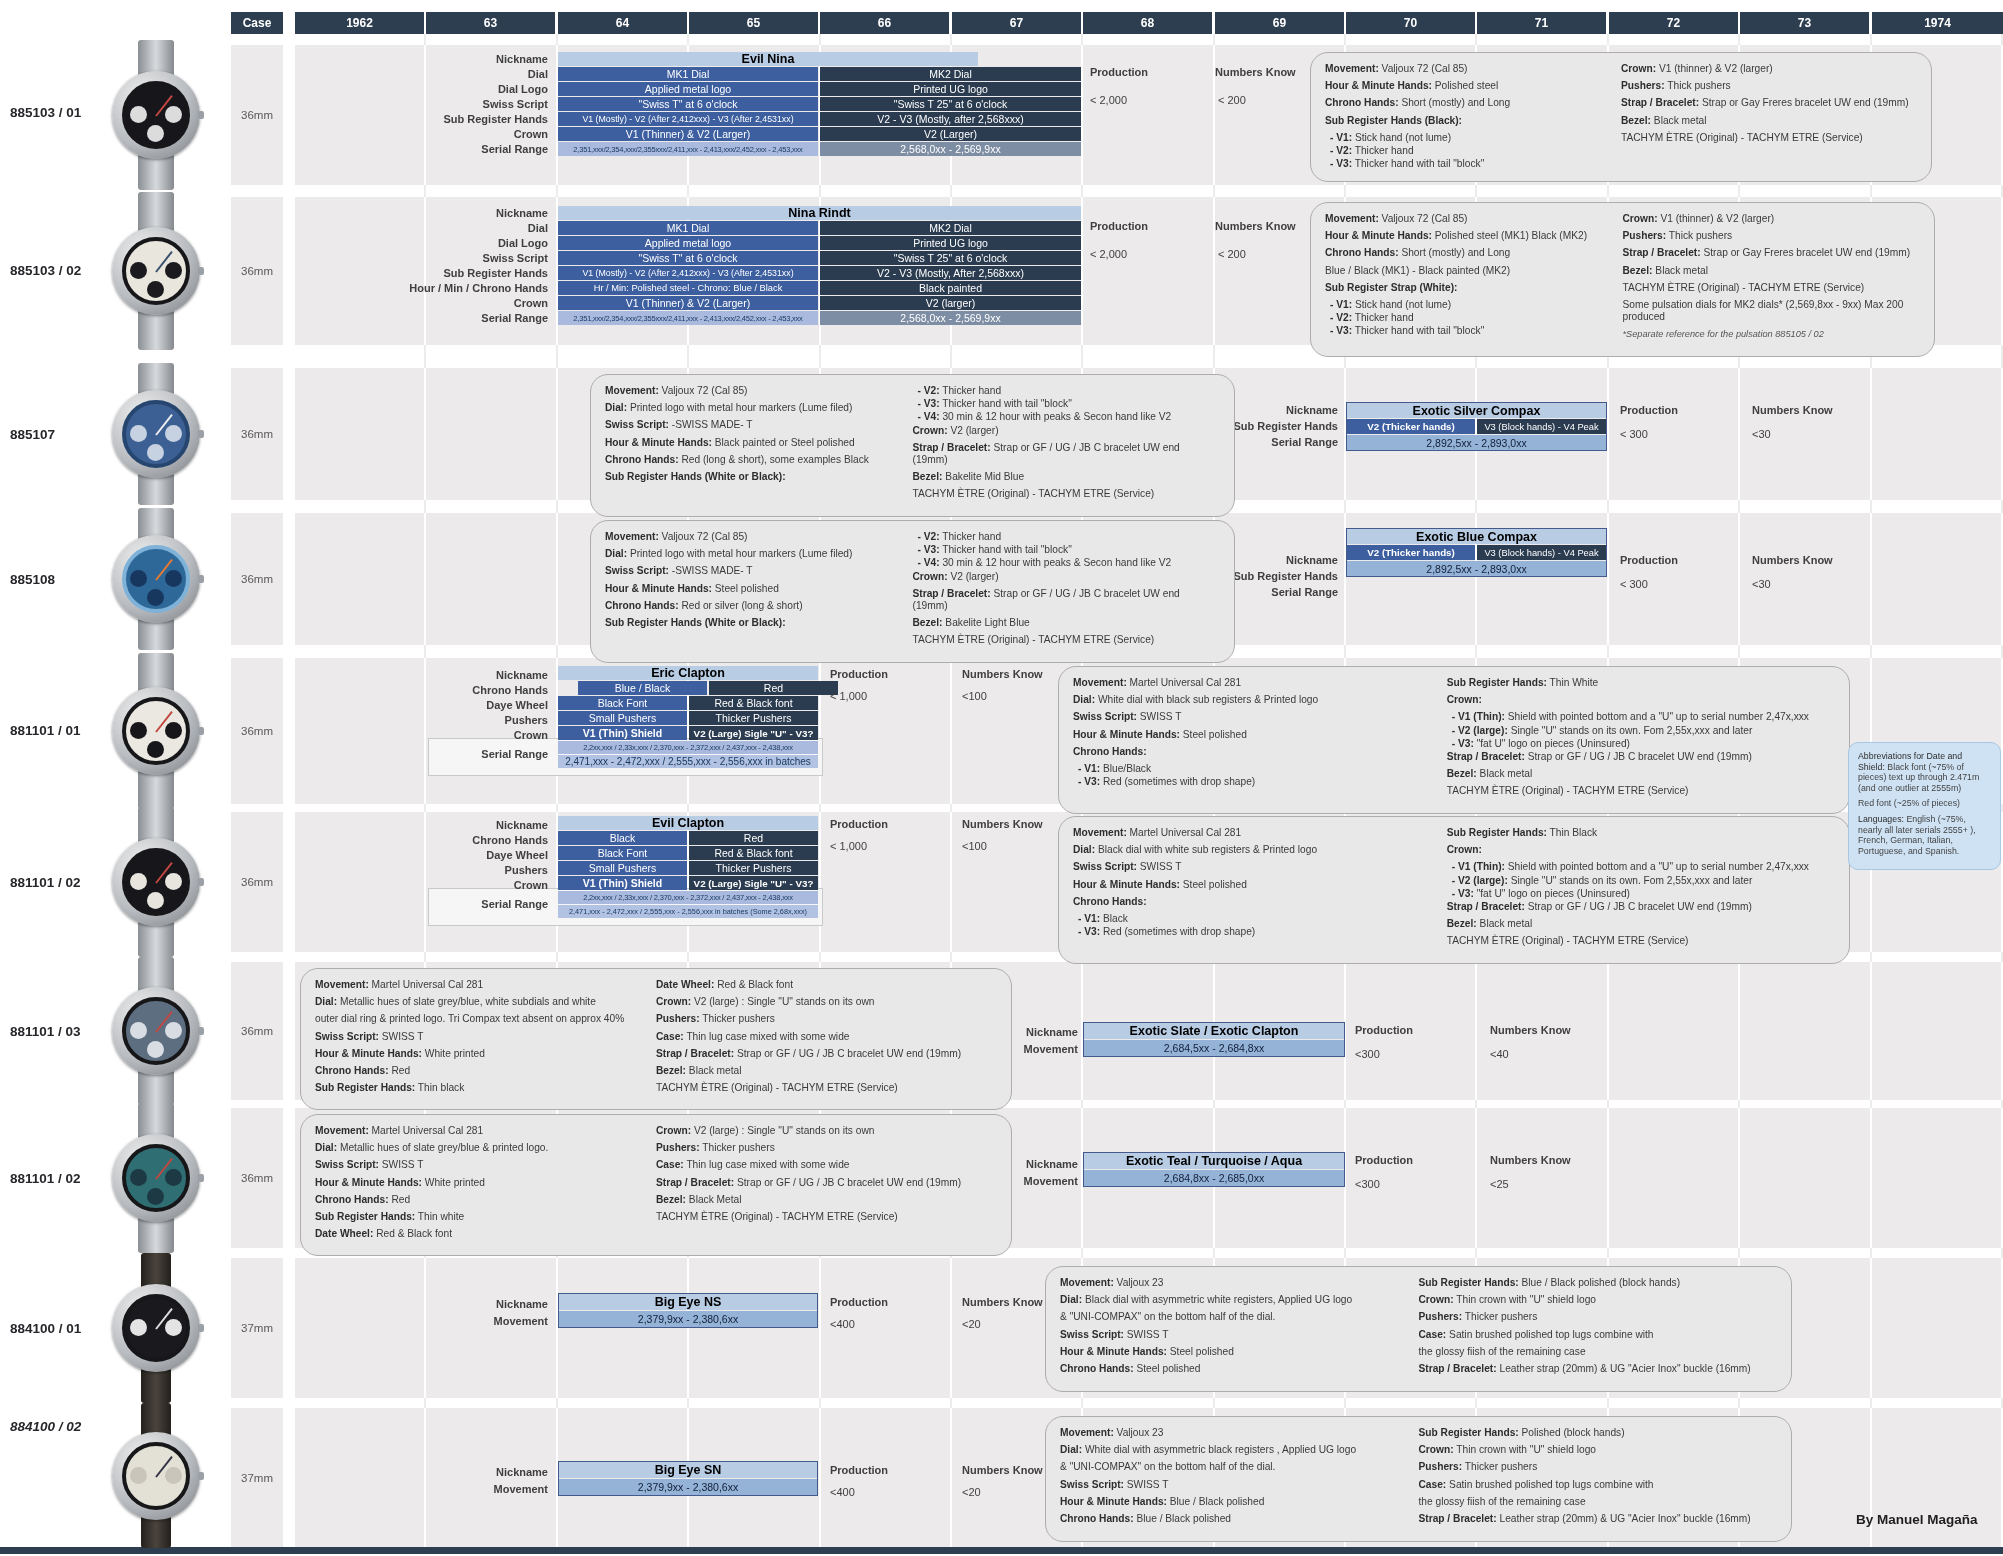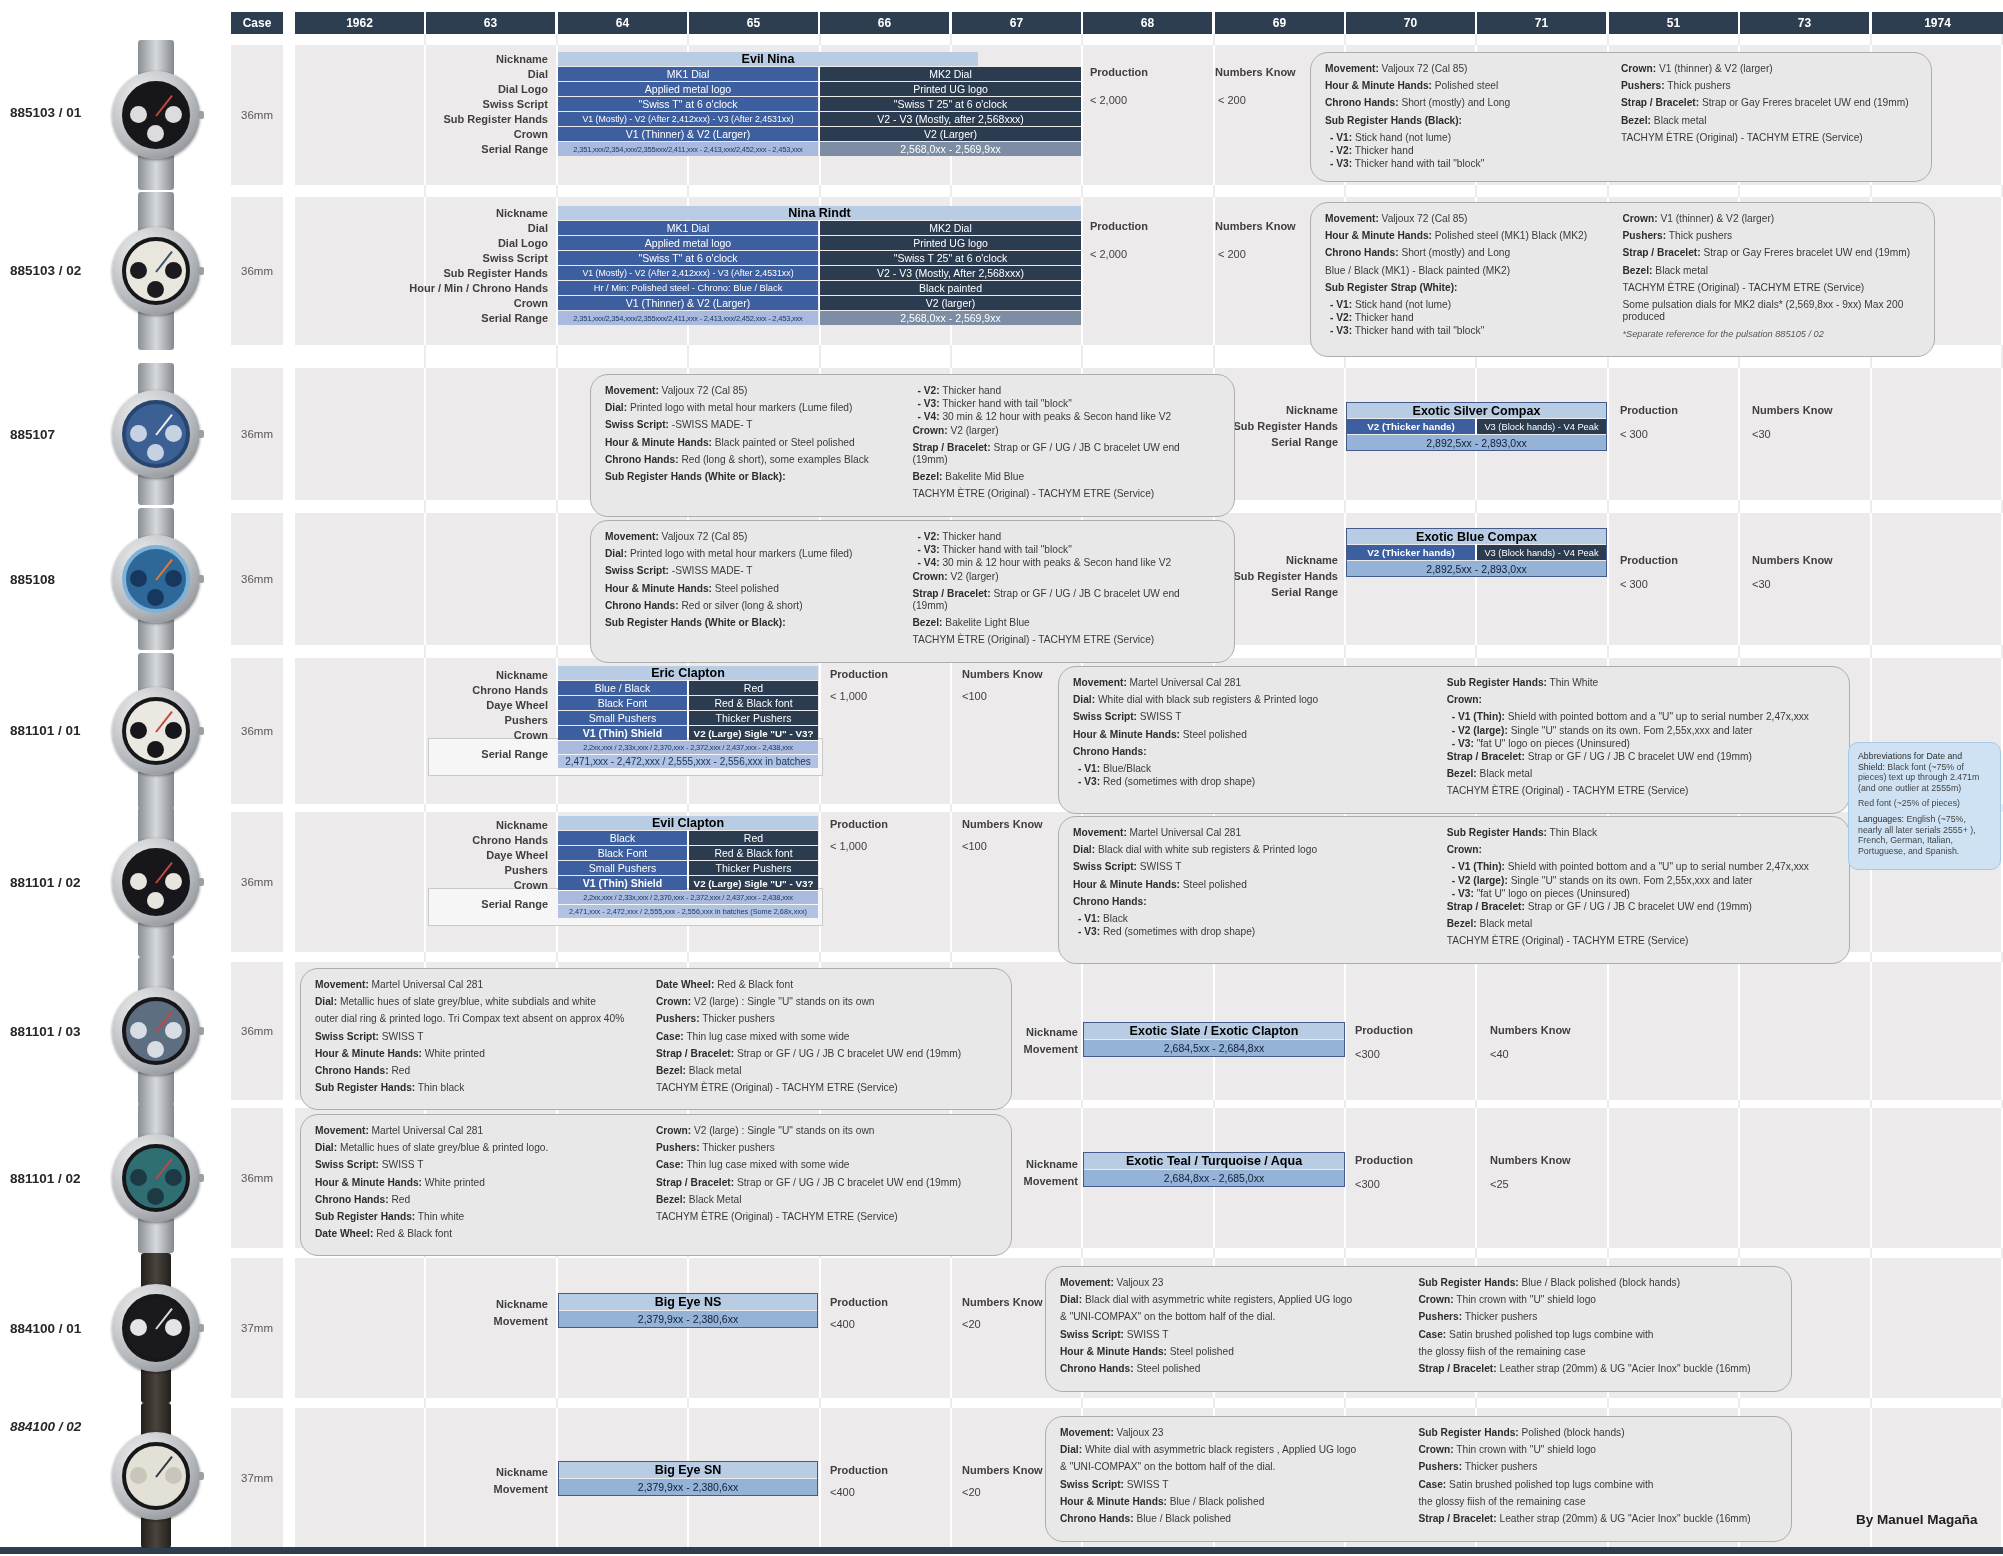--- a/index.html
+++ b/index.html
@@ -77,21 +77,21 @@
   <div class="hcell" style="left:295px;">1962</div>
   <div class="hcell" style="left:426px;">63</div>
   <div class="hcell" style="left:558px;">64</div>
   <div class="hcell" style="left:689px;">65</div>
   <div class="hcell" style="left:820px;">66</div>
   <div class="hcell" style="left:952px;">67</div>
   <div class="hcell" style="left:1083px;">68</div>
   <div class="hcell" style="left:1215px;">69</div>
   <div class="hcell" style="left:1346px;">70</div>
   <div class="hcell" style="left:1477px;">71</div>
-  <div class="hcell" style="left:1609px;">51</div>
+  <div class="hcell" style="left:1609px;">72</div>
   <div class="hcell" style="left:1740px;">73</div>
   <div class="hcell" style="left:1872px;width:131px;">1974</div>
 
   <div class="band" style="top:45px;height:140px;"></div>
   <div class="case-cell" style="top:45px;height:140px;">36mm</div>
   <div class="ref" style="top:105px;">885103 / 01</div>
   <div class="watch w1" style="left:98px;top:40px;height:150px;">
     <div class="strapp"></div>
     <div class="wcase">
         <div class="dial">
@@ -377,21 +377,21 @@
     <div>Pushers</div>
     <div>Crown</div>
   </div>
   <div class="sframe" style="left:428px;top:738px;width:393px;height:36px;"></div>
   <div class="plabel" style="left:250px;top:748px;width:298px;text-align:right;">Serial Range</div>
   <div class="tbl" style="left:558px;top:666px;">
     <div class="trow">
         <div class="cell chead h14" style="width:260px;">Eric Clapton</div>
       </div>
     <div class="trow">
-        <div class="cell cblue h14" style="width:129px;">Blue / Black</div>
+        <div class="cell cblue h14" style="width:129px;margin-left:20px;">Blue / Black</div>
         <div class="cell cdark h14" style="width:129px;">Red</div>
       </div>
     <div class="trow">
         <div class="cell cblue h14" style="width:129px;">Black Font</div>
         <div class="cell cdark h14" style="width:129px;">Red &amp; Black font</div>
       </div>
     <div class="trow">
         <div class="cell cblue h14" style="width:129px;">Small Pushers</div>
         <div class="cell cdark h14" style="width:129px;">Thicker Pushers</div>
       </div>

